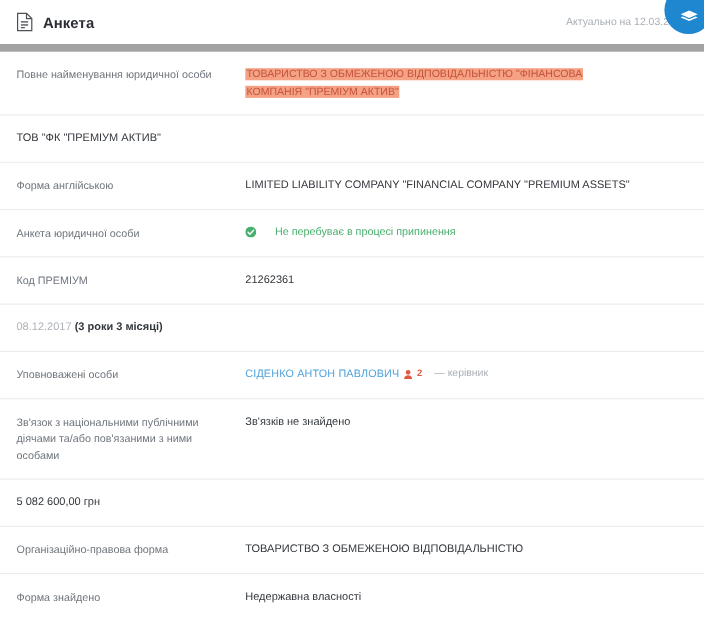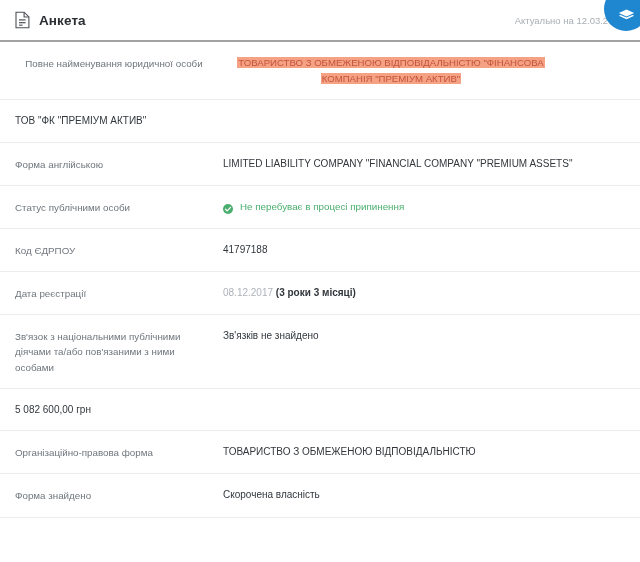--- a/index.html
+++ b/index.html
@@ -61,21 +61,21 @@
   }
 
   
   .table { width: 100%; }
   .row {
     display: flex;
     align-items: flex-start;
     border-top: 1px solid #ececec;
     padding: 13px 14px 13px 15px;
   }
-  .row.first { border-top: 2px solid #a3a3a3; text-align: center; }
+  .row.first { border-top: 7px solid #a3a3a3; }
   .cell-label {
     width: 208px;
     flex: none;
     font-size: 9.8px;
     color: #6f767d;
     line-height: 1.55;
     padding-top: 1px;
     padding-right: 10px;
   }
   .cell-value {
@@ -94,22 +94,22 @@
     line-height: 1.6;
     padding: 0 1px;
     box-decoration-break: clone;
     -webkit-box-decoration-break: clone;
     display: inline;
   }
   .hl-wrap { max-width: 336px; }
 
   .status-line {
     display: flex;
-    align-items: flex-end;
-    gap: 7px;
+    align-items: center;
+    gap: 17px;
   }
   .check-ic { width: 10px; height: 10px; flex: none; display: block; }
   .status-text { color: #4aaf6e; font-size: 9.8px; }
 
   .date-muted { color: #adb3b9; margin-top: 34px; }
   .date-strong { color: #32373c; font-weight: bold; }
 
   .person-line {
     display: flex;
     align-items: center;
@@ -176,65 +176,80 @@
   <div class="row">
     <div class="cell-value">ТОВ "ФК "ПРЕМІУМ АКТИВ"</div>
   </div>
 
   <div class="row">
     <div class="cell-label">Форма англійською</div>
     <div class="cell-value">LIMITED LIABILITY COMPANY "FINANCIAL COMPANY "PREMIUM ASSETS"</div>
   </div>
 
   <div class="row">
-    <div class="cell-label">Статус публічними особи</div>
+    <div class="cell-label">Анкета юридичної особи</div>
     <div class="cell-value">
       <div class="status-line">
         <span>
           <svg class="check-ic" viewBox="0 0 10 10" aria-hidden="true">
             <circle cx="5" cy="5" r="5" fill="#4aaf6e"></circle>
             <path d="M2.5 5.2 L4.2 6.9 L7.5 3.3" fill="none" stroke="#ffffff" stroke-width="1.25" stroke-linecap="round" stroke-linejoin="round"></path>
           </svg>
         </span>
         <span class="status-text">Не перебуває в процесі припинення</span>
       </div>
     </div>
   </div>
 
   <div class="row">
-    <div class="cell-label">Код ЄДРПОУ</div>
-    <div class="cell-value">41797188</div>
-  </div>
-
-  <div class="row">
-    <div class="cell-label">Дата реєстрації</div>
+    <div class="cell-label">Код ПРЕМІУМ</div>
+    <div class="cell-value">21262361</div>
+  </div>
+
+  <div class="row">
     <div class="cell-value">
       <span class="date-muted">08.12.2017</span>
       <span class="date-strong">(3 роки 3 місяці)</span>
     </div>
   </div>
 
+  <div class="row">
+    <div class="cell-label">Уповноважені особи</div>
+    <div class="cell-value">
+      <div class="person-line">
+        <a class="person-link" href="#">СІДЕНКО АНТОН ПАВЛОВИЧ</a>
+        <span>
+          <svg class="person-ic" viewBox="0 0 8 9" aria-hidden="true">
+            <circle cx="4" cy="2.5" r="2.1" fill="#e2573f"></circle>
+            <path d="M0.4 8.6 C0.4 6.2 2.0 5.2 4 5.2 C6.0 5.2 7.6 6.2 7.6 8.6 Z" fill="#e2573f"></path>
+          </svg>
+        </span>
+        <span class="person-count">2</span>
+        <span class="person-role">— керівник</span>
+      </div>
+    </div>
+  </div>
 
   <div class="row">
     <div class="cell-label">Зв'язок з національними публічними діячами та/або пов'язаними з ними особами</div>
     <div class="cell-value">Зв'язків не знайдено</div>
   </div>
 
   <div class="row">
     <div class="cell-value">5 082 600,00 грн</div>
   </div>
 
   <div class="row">
     <div class="cell-label">Організаційно-правова форма</div>
     <div class="cell-value">ТОВАРИСТВО З ОБМЕЖЕНОЮ ВІДПОВІДАЛЬНІСТЮ</div>
   </div>
 
   <div class="row">
     <div class="cell-label">Форма знайдено</div>
-    <div class="cell-value">Скорочена власність</div>
+    <div class="cell-value">Недержавна власності</div>
   </div>
 
   <div class="row">
     
     
   </div>
 
 </div>
 
 </body></html>

